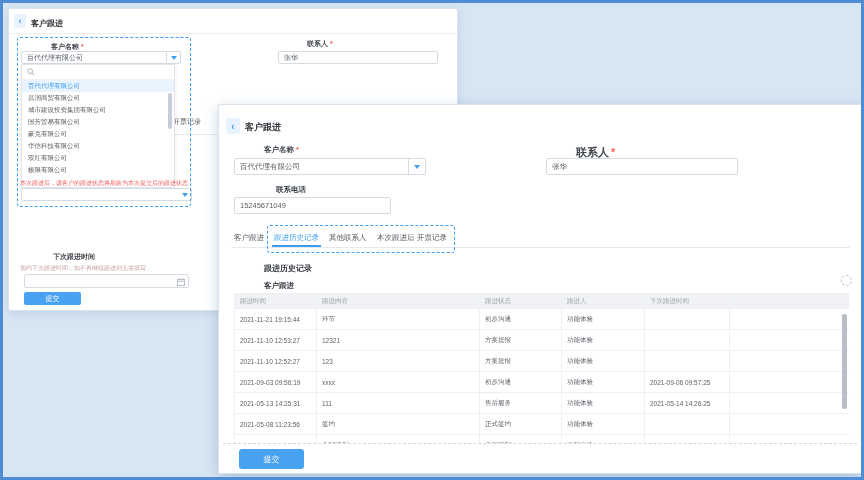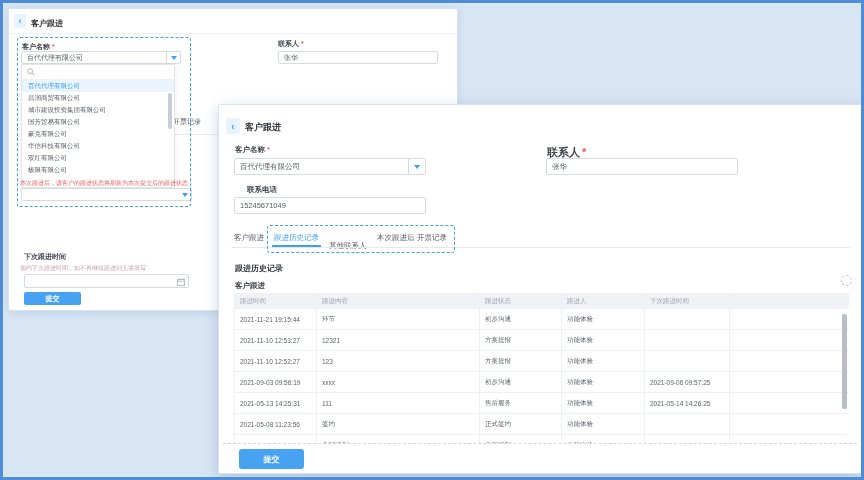--- a/index.html
+++ b/index.html
@@ -10,41 +10,41 @@
     -webkit-font-smoothing:antialiased;
   }
   .frame{position:absolute;inset:0;border:3px solid #4e8cd5;pointer-events:none;z-index:50;}
   .win{position:absolute;background:#fff;border:1px solid #d9e2ef;border-radius:2px;}
   #win-back{left:8px;top:8px;width:448px;height:301px;box-shadow:0 2px 8px rgba(80,120,170,.18);z-index:1;}
   #win-front{left:218px;top:104px;width:643px;height:368px;box-shadow:0 4px 14px rgba(60,100,150,.28);z-index:20;}
   .hdr-chevron{position:absolute;background:#e9f3fd;border-radius:2px;color:#3d9ef2;
     display:flex;align-items:center;justify-content:center;font-weight:bold;}
   .win-title{position:absolute;font-weight:bold;color:#2e3238;}
   .hdr-line{position:absolute;left:0;right:0;height:1px;background:#eceff4;}
-  .label{position:absolute;font-weight:bold;color:#41464e;}
+  .label{position:absolute;font-weight:bold;color:#41464e;margin-left:29px;}
   .req{color:#f05b5b;margin-left:2px;}
   .input,.combo{position:absolute;background:#fff;border:1px solid #d6dbe3;border-radius:2px;
     color:#5a6066;display:flex;align-items:center;box-sizing:border-box;}
   .input .val,.combo .val{padding-left:5px;white-space:nowrap;overflow:hidden;}
   .caret-box{position:absolute;right:0;top:0;bottom:0;border-left:1px solid #d6dbe3;
     display:flex;align-items:center;justify-content:center;}
   .caret{width:0;height:0;border-left:3px solid transparent;border-right:3px solid transparent;
     border-top:4px solid #3d9ef2;}
   .dashed-blue{position:absolute;border:1px dashed #3d9ef2;border-radius:3px;pointer-events:none;}
   
   #dd-panel{position:absolute;left:12px;top:55px;width:152px;height:122px;background:#fff;
     border:1px solid #e2e6ec;box-shadow:0 2px 6px rgba(0,0,0,.08);z-index:3;font-size:6.5px;}
   #dd-search{height:14px;border-bottom:1px solid #eef0f3;display:flex;align-items:center;padding-left:5px;}
   .dd-item{height:12px;line-height:12px;padding-left:6px;color:#5a6066;white-space:nowrap;overflow:hidden;}
   .dd-item.sel{background:#e9f4fe;color:#3d9ef2;}
   .vscroll{position:absolute;background:#c7cdd6;border-radius:2px;}
   .warn-red{position:absolute;color:#f05b5b;font-size:6px;white-space:nowrap;}
   .hint{position:absolute;color:#c8a4a4;font-size:6px;white-space:nowrap;}
   .btn{position:absolute;background:#47a3f2;color:#fff;border-radius:2px;
-    display:flex;align-items:center;justify-content:center;cursor:pointer;font-weight:bold;}
+    display:flex;align-items:center;justify-content:center;cursor:pointer;}
   
   .tab{position:absolute;color:#52565e;font-size:7.5px;white-space:nowrap;cursor:pointer;}
   .tab.active{color:#3d9ef2;}
   .tab-underline{position:absolute;background:#3d9ef2;height:2px;z-index:2;}
   .tab-sep{position:absolute;height:1px;background:#e6e9ef;}
   
   #hist-table-wrap{position:absolute;left:15px;top:188px;width:615px;height:150px;overflow:hidden;}
   table{border-collapse:collapse;table-layout:fixed;width:615px;font-size:6.5px;}
   th,td{border:1px solid #edf0f4;padding:0 0 0 5px;white-space:nowrap;overflow:hidden;text-align:left;}
   th{background:#f0f2f5;color:#9aa1ab;height:14px;font-weight:normal;}
@@ -140,27 +140,27 @@
   </div>
 
   <div class="label" style="left:328px;top:40px;font-size:11px;">
     <span>联系人</span><span class="req">*</span>
   </div>
   <div class="input" style="left:327px;top:53px;width:192px;height:17px;font-size:7.5px;">
     <span class="val">张华</span>
   </div>
 
   <div class="label" style="left:16px;top:80px;font-size:7.5px;padding-left:12px;">联系电话</div>
-  <div class="input" style="left:15px;top:92px;width:192px;height:17px;font-size:7.5px;">
+  <div class="input" style="left:15px;top:92px;width:157px;height:17px;font-size:7.5px;">
     <span class="val">15245671049</span>
   </div>
 
   <span class="tab" style="left:15px;top:128px;">客户跟进</span>
   <span class="tab active" style="left:55px;top:128px;">跟进历史记录</span>
-  <span class="tab" style="left:110px;top:136px;">其他联系人</span>
+  <span class="tab" style="left:110px;top:128px;">其他联系人</span>
   <span class="tab" style="left:158px;top:128px;">本次跟进后</span>
   <span class="tab" style="left:198px;top:128px;">开票记录</span>
   <div class="tab-underline" style="left:53px;top:140px;width:49px;"></div>
   <div class="tab-sep" style="left:12px;right:12px;top:142px;"></div>
   <div class="dashed-blue" style="left:48px;top:120px;width:186px;height:26px;z-index:5;"></div>
 
   <div class="label" style="left:16px;top:158px;font-size:8px;color:#33373d;">跟进历史记录</div>
   <div class="label" style="left:16px;top:176px;font-size:7.5px;color:#3c4046;">客户跟进</div>
   <div class="expand-icon" style="left:622px;top:170px;"></div>
 

